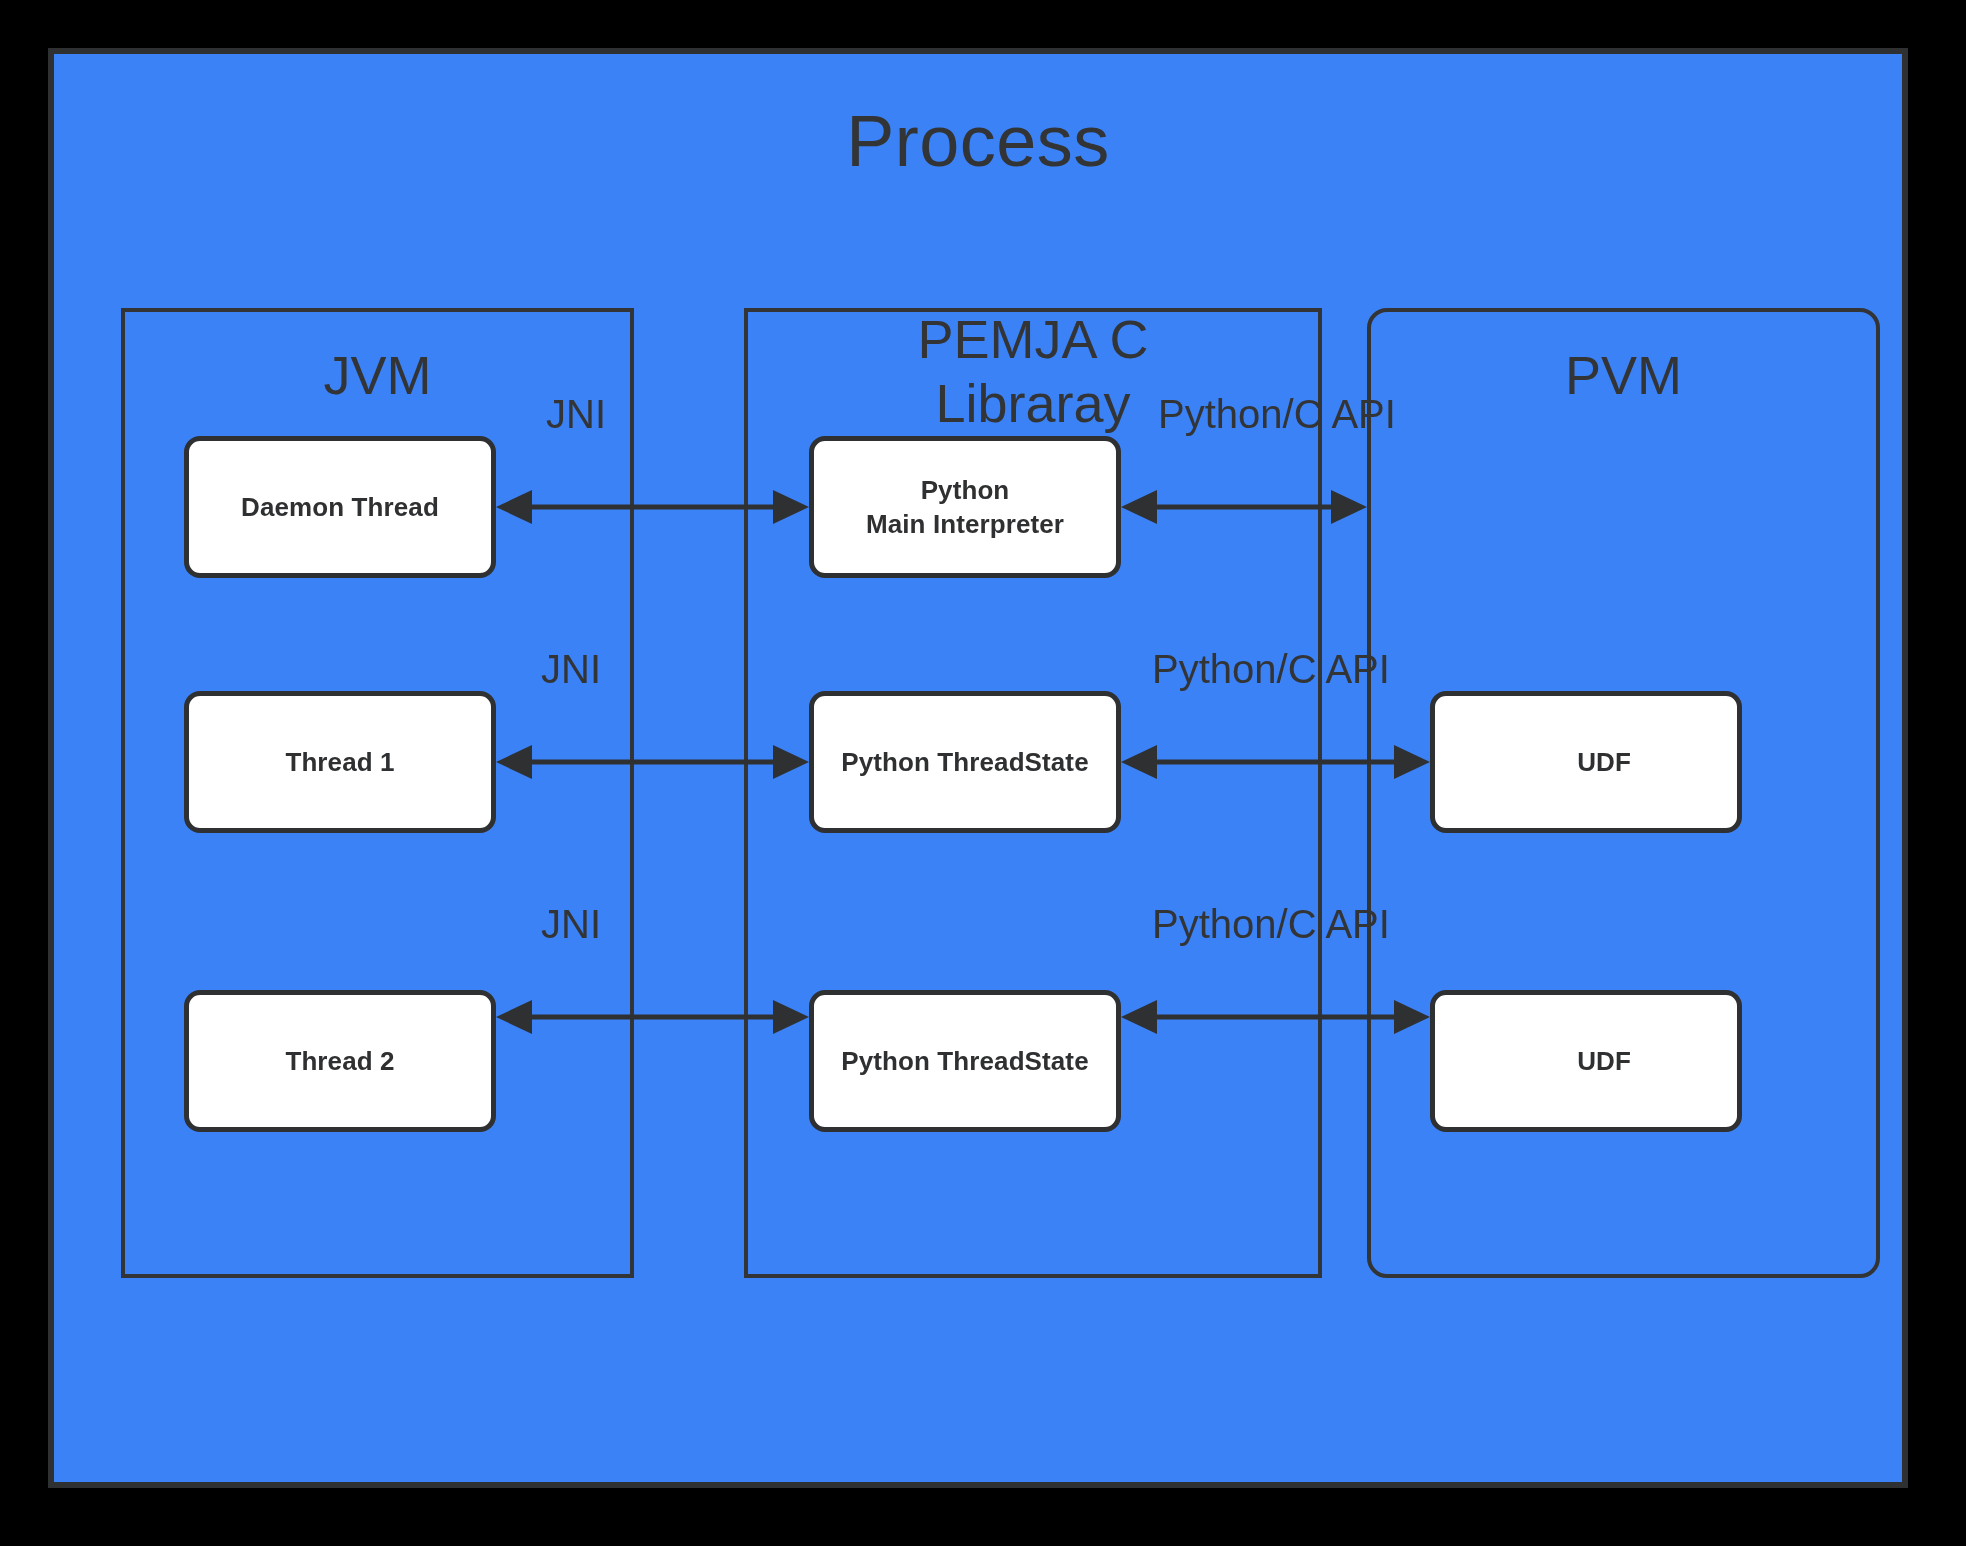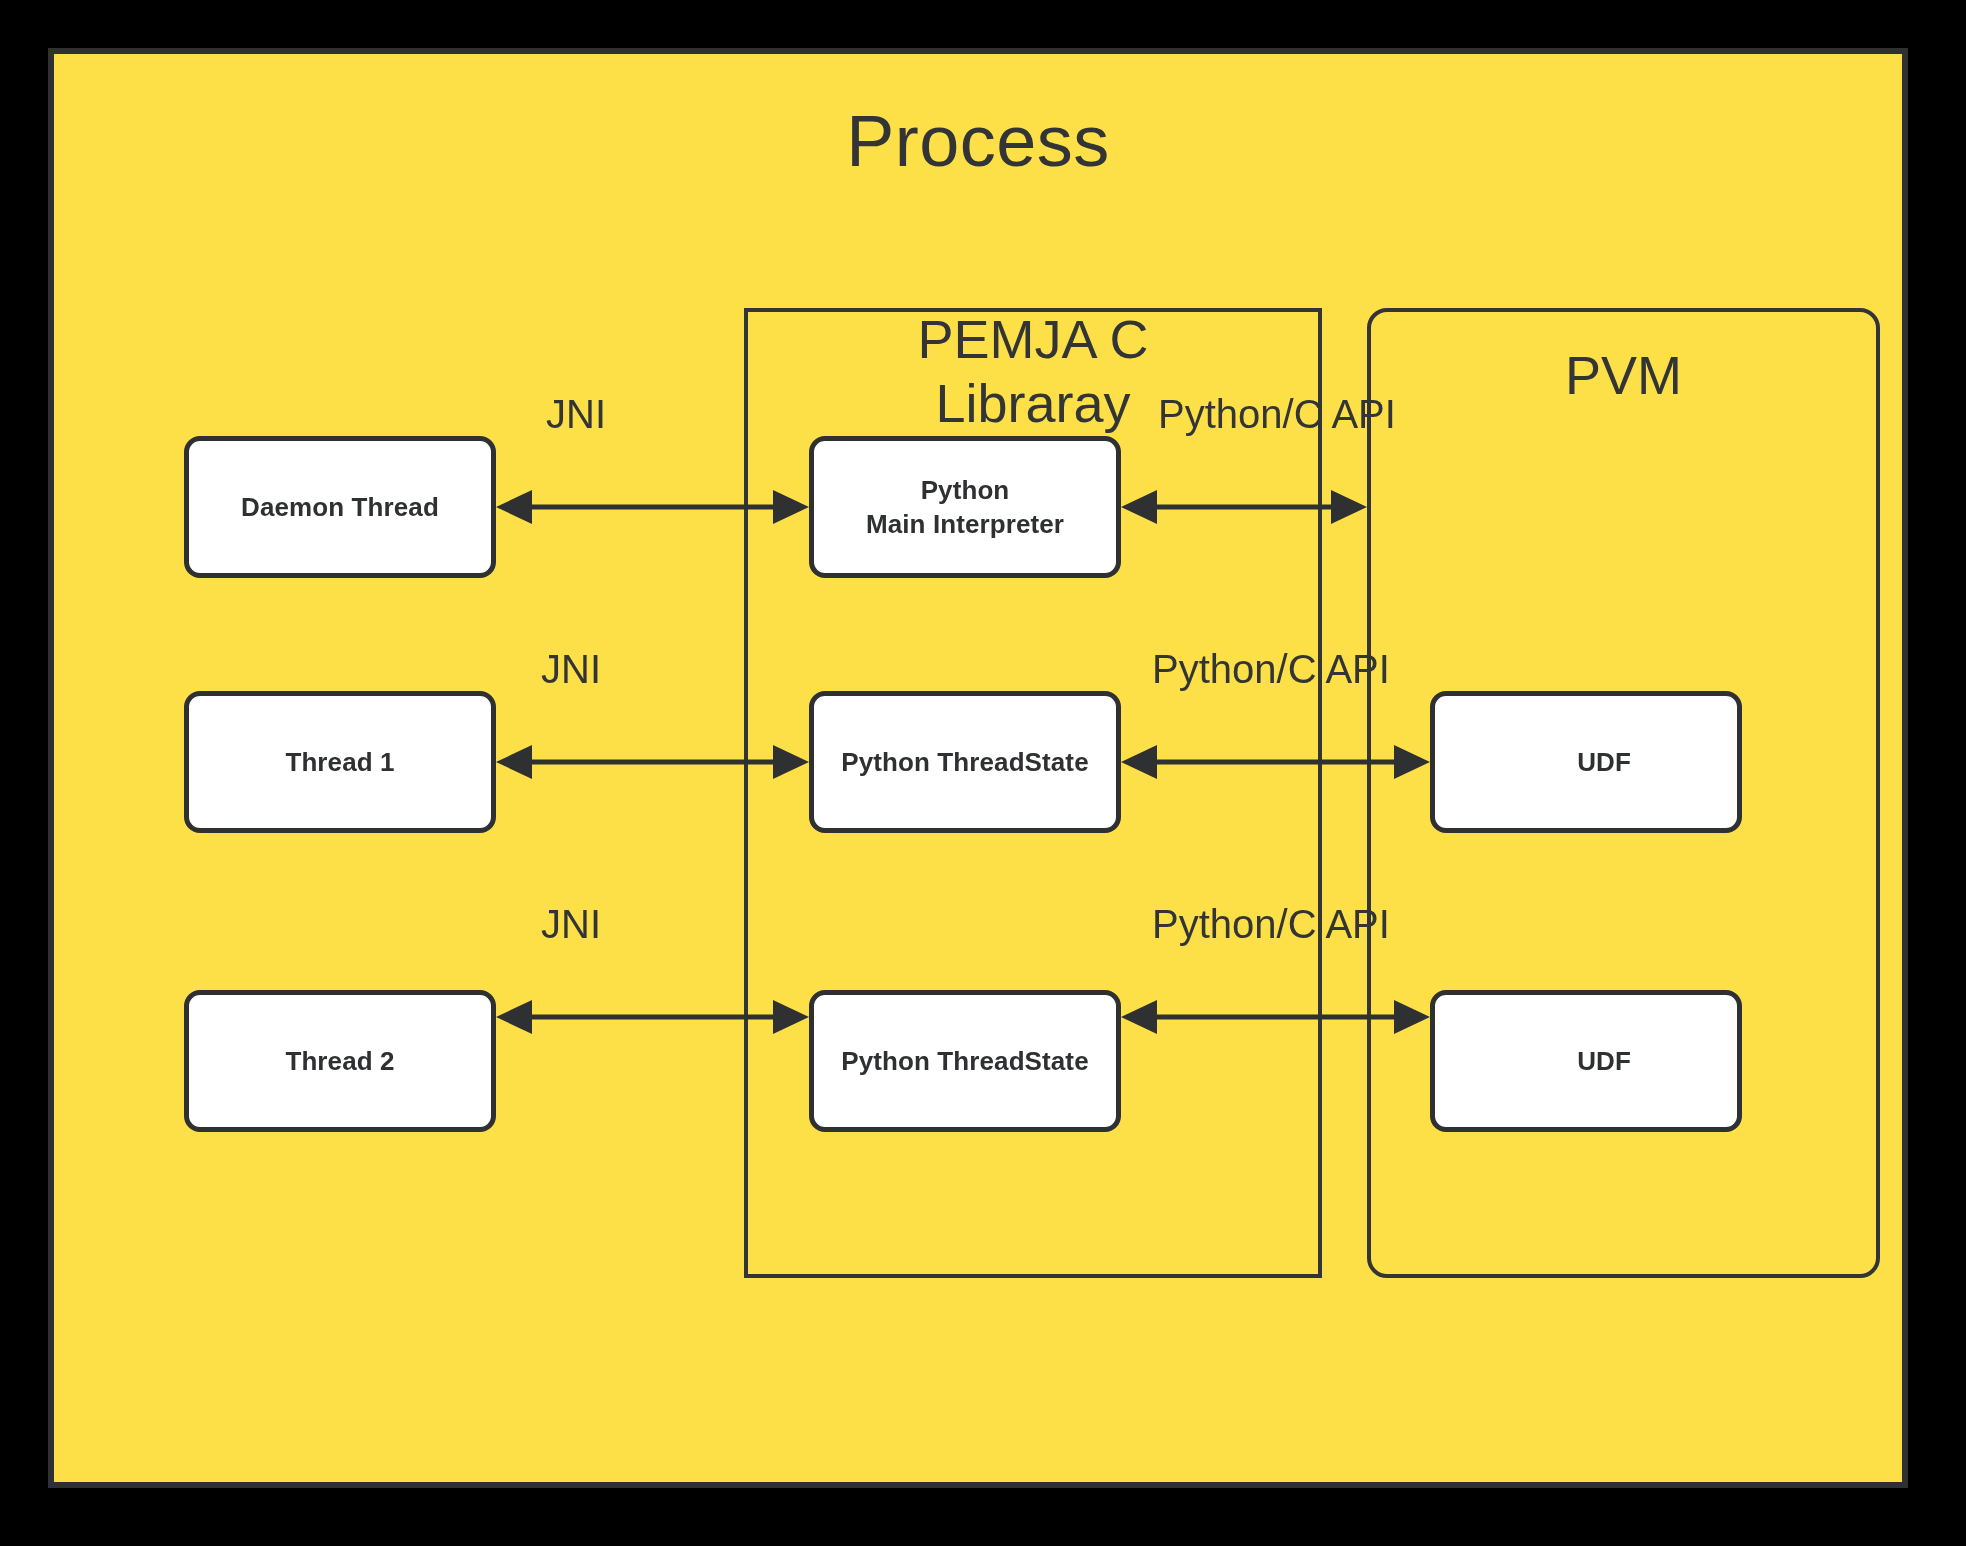--- a/index.html
+++ b/index.html
@@ -13,21 +13,21 @@
     font-family: "Liberation Sans", sans-serif;
     overflow: hidden;
   }
 
   #canvas {
     position: absolute;
     left: 48px;
     top: 48px;
     width: 1860px;
     height: 1440px;
-    background: #fde047;
+    background: #3b82f6;
     border: 6px solid #2f3032;
     box-sizing: border-box;
   }
 
   #diagram {
     position: absolute;
     inset: 0;
   }
 
   
@@ -136,20 +136,23 @@
   .lbl-api-3  { left: 1098px; top: 850px; }
 </style>
 </head>
 <body>
 
 <div id="canvas">
   <div id="diagram">
 
     <div class="diagram-title">Process</div>
 
+    <div class="panel" id="panel-jvm">
+      <div class="panel-title">JVM</div>
+    </div>
 
     <div class="panel" id="panel-pemja">
       <div class="panel-title">PEMJA C
 Libraray</div>
     </div>
 
     <div class="panel" id="panel-pvm">
       <div class="panel-title">PVM</div>
     </div>
 

